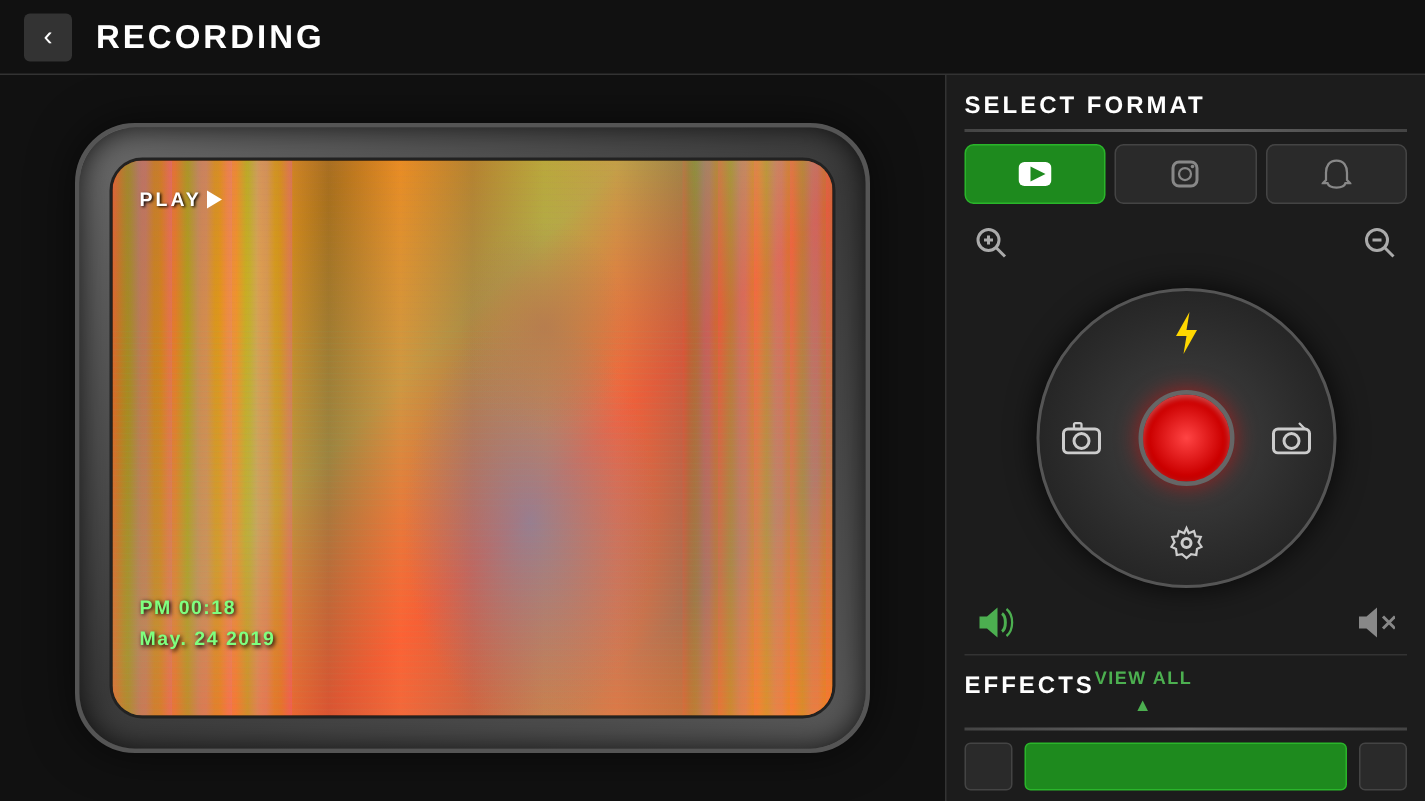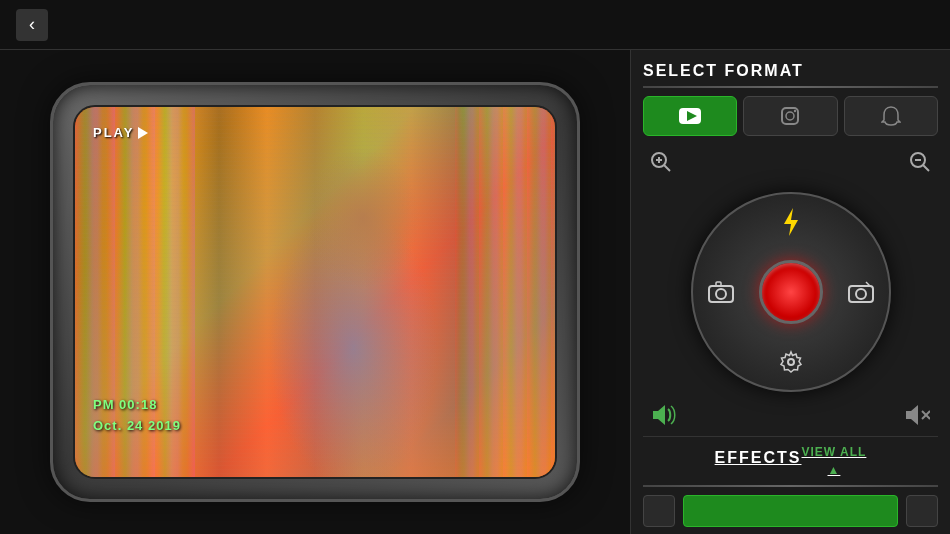--- a/index.html
+++ b/index.html
@@ -355,23 +355,22 @@
 
     
     .effects-section {
       border-top: 1px solid #333;
       padding-top: 8px;
     }
 
     .effects-header {
       display: flex;
       align-items: center;
-      justify-content: center;
+      justify-content: flex-start;
       margin-bottom: 8px;
-      text-decoration: underline;
     }
 
     .view-all-btn {
       font-size: 12px;
       color: #4CAF50;
       cursor: pointer;
       letter-spacing: 1px;
       font-weight: bold;
       display: flex;
       align-items: center;
@@ -422,40 +421,41 @@
         linear-gradient(to bottom, rgba(200,150,100,0.3) 0%, rgba(255,120,50,0.5) 100%);
     }
   </style>
 </head>
 <body>
 
 <div class="header">
   <div class="back-btn">
     <span>‹</span>
   </div>
+  <span class="header-title">RECORDING</span>
 </div>
 
 <div class="main">
 
   <div class="preview-area">
     <div class="tv-frame">
       <div class="tv-screen">
         <div class="tv-image">
           <div class="glitch-left"></div>
           <div class="glitch-right"></div>
           <div class="person-shape"></div>
         </div>
         <div class="tv-overlay">
           <div class="play-indicator">
             <span>PLAY</span>
             <div class="play-triangle"></div>
           </div>
           <div class="timestamp">
             <div>PM 00:18</div>
-            <div>Oct. 24 2019</div>
+            <div>May. 24 2019</div>
           </div>
         </div>
       </div>
     </div>
   </div>
 
   <div class="right-panel">
 
     <div>
       <div class="section-title">SELECT FORMAT</div>

